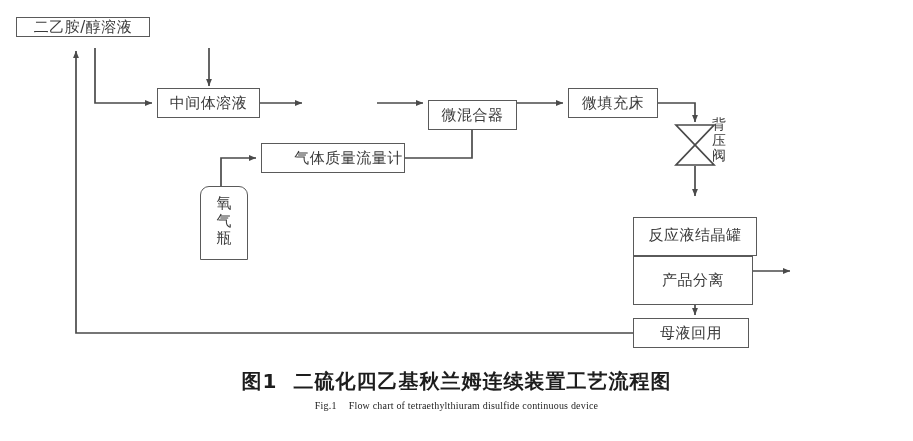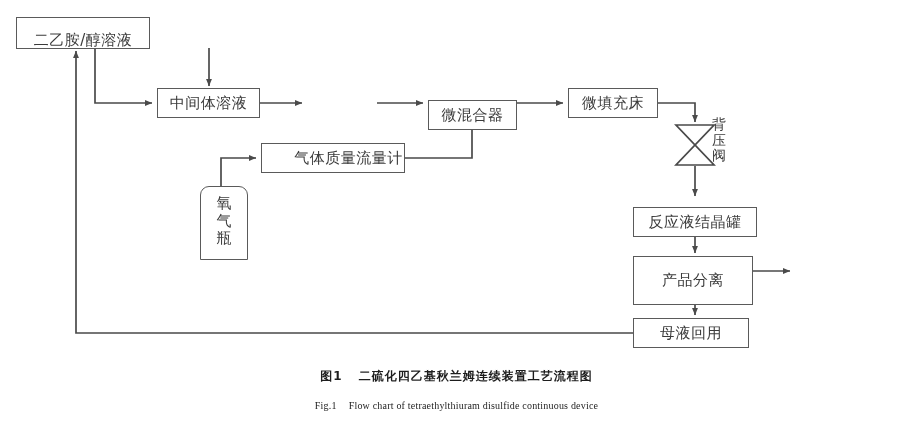--- a/index.html
+++ b/index.html
@@ -66,21 +66,21 @@
   .caption {
     position: absolute;
     left: 0;
     width: 913px;
     text-align: center;
     color: #1d1d1d;
   }
   #caption-cn {
     top: 368px;
     font-family: "DejaVu Sans", "Liberation Sans", sans-serif;
-    font-size: 12px;
+    font-size: 20px;
     font-weight: bold;
     letter-spacing: 1px;
   }
   #caption-cn .fignum { margin-right: 16px; }
   #caption-en {
     top: 400px;
     font-family: "Liberation Serif", "DejaVu Serif", serif;
     font-size: 10px;
     letter-spacing: 0.2px;
   }
@@ -125,21 +125,21 @@
       <path d="M695,287 L695,315" marker-end="url(#arrowhead)"></path>
 
       <path d="M633,333 L76,333 L76,51" marker-end="url(#arrowhead)"></path>
 
       <g>
         <path d="M676,125 L714,125 L676,165 L714,165 Z"></path>
       </g>
     </g>
   </svg>
 
-  <div class="node-box" style="left:16px; top:17px; width:134px; height:32px;align-items:flex-end;">
+  <div class="node-box" style="left:16px; top:17px; width:134px; height:20px;">
     <span>二乙胺/醇溶液</span>
   </div>
 
 
   <div class="node-box" style="left:157px; top:88px; width:103px; height:30px;">
     <span>中间体溶液</span>
   </div>
 
 
   <div class="node-box" style="left:428px; top:88px; width:89px; height:30px;margin-top:12px;">
@@ -159,21 +159,21 @@
     <span class="ch">气</span>
     <span class="ch">瓶</span>
   </div>
 
   <div class="valve-label" style="left:710px; top:117px;">
     <span class="ch">背</span>
     <span class="ch">压</span>
     <span class="ch">阀</span>
   </div>
 
-  <div class="node-box" style="left:633px; top:207px; width:124px; height:30px;">
+  <div class="node-box" style="left:633px; top:217px; width:124px; height:39px;font-family:Liberation Mono, monospace;">
     <span>反应液结晶罐</span>
   </div>
 
   <div class="node-box" style="left:633px; top:256px; width:120px; height:49px;">
     <span>产品分离</span>
   </div>
 
 
   <div class="node-box" style="left:633px; top:318px; width:116px; height:30px;">
     <span>母液回用</span>

